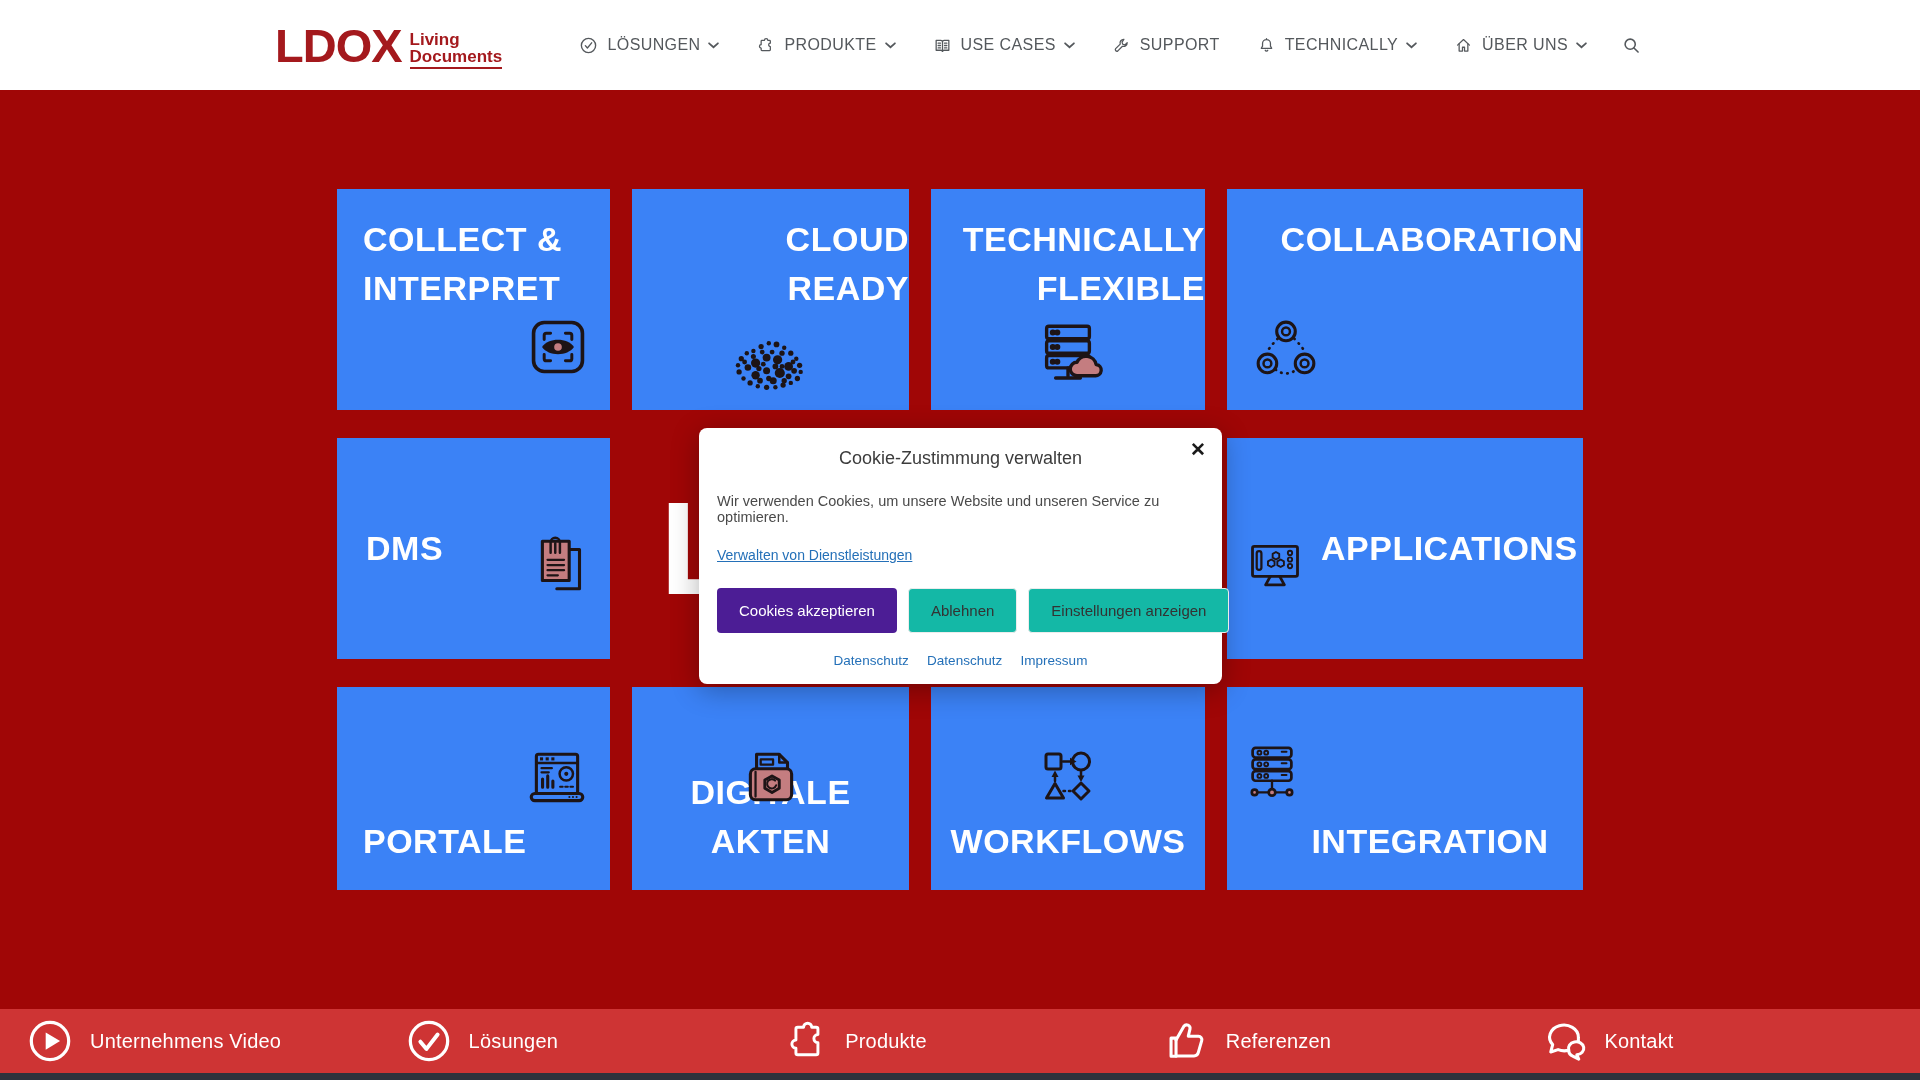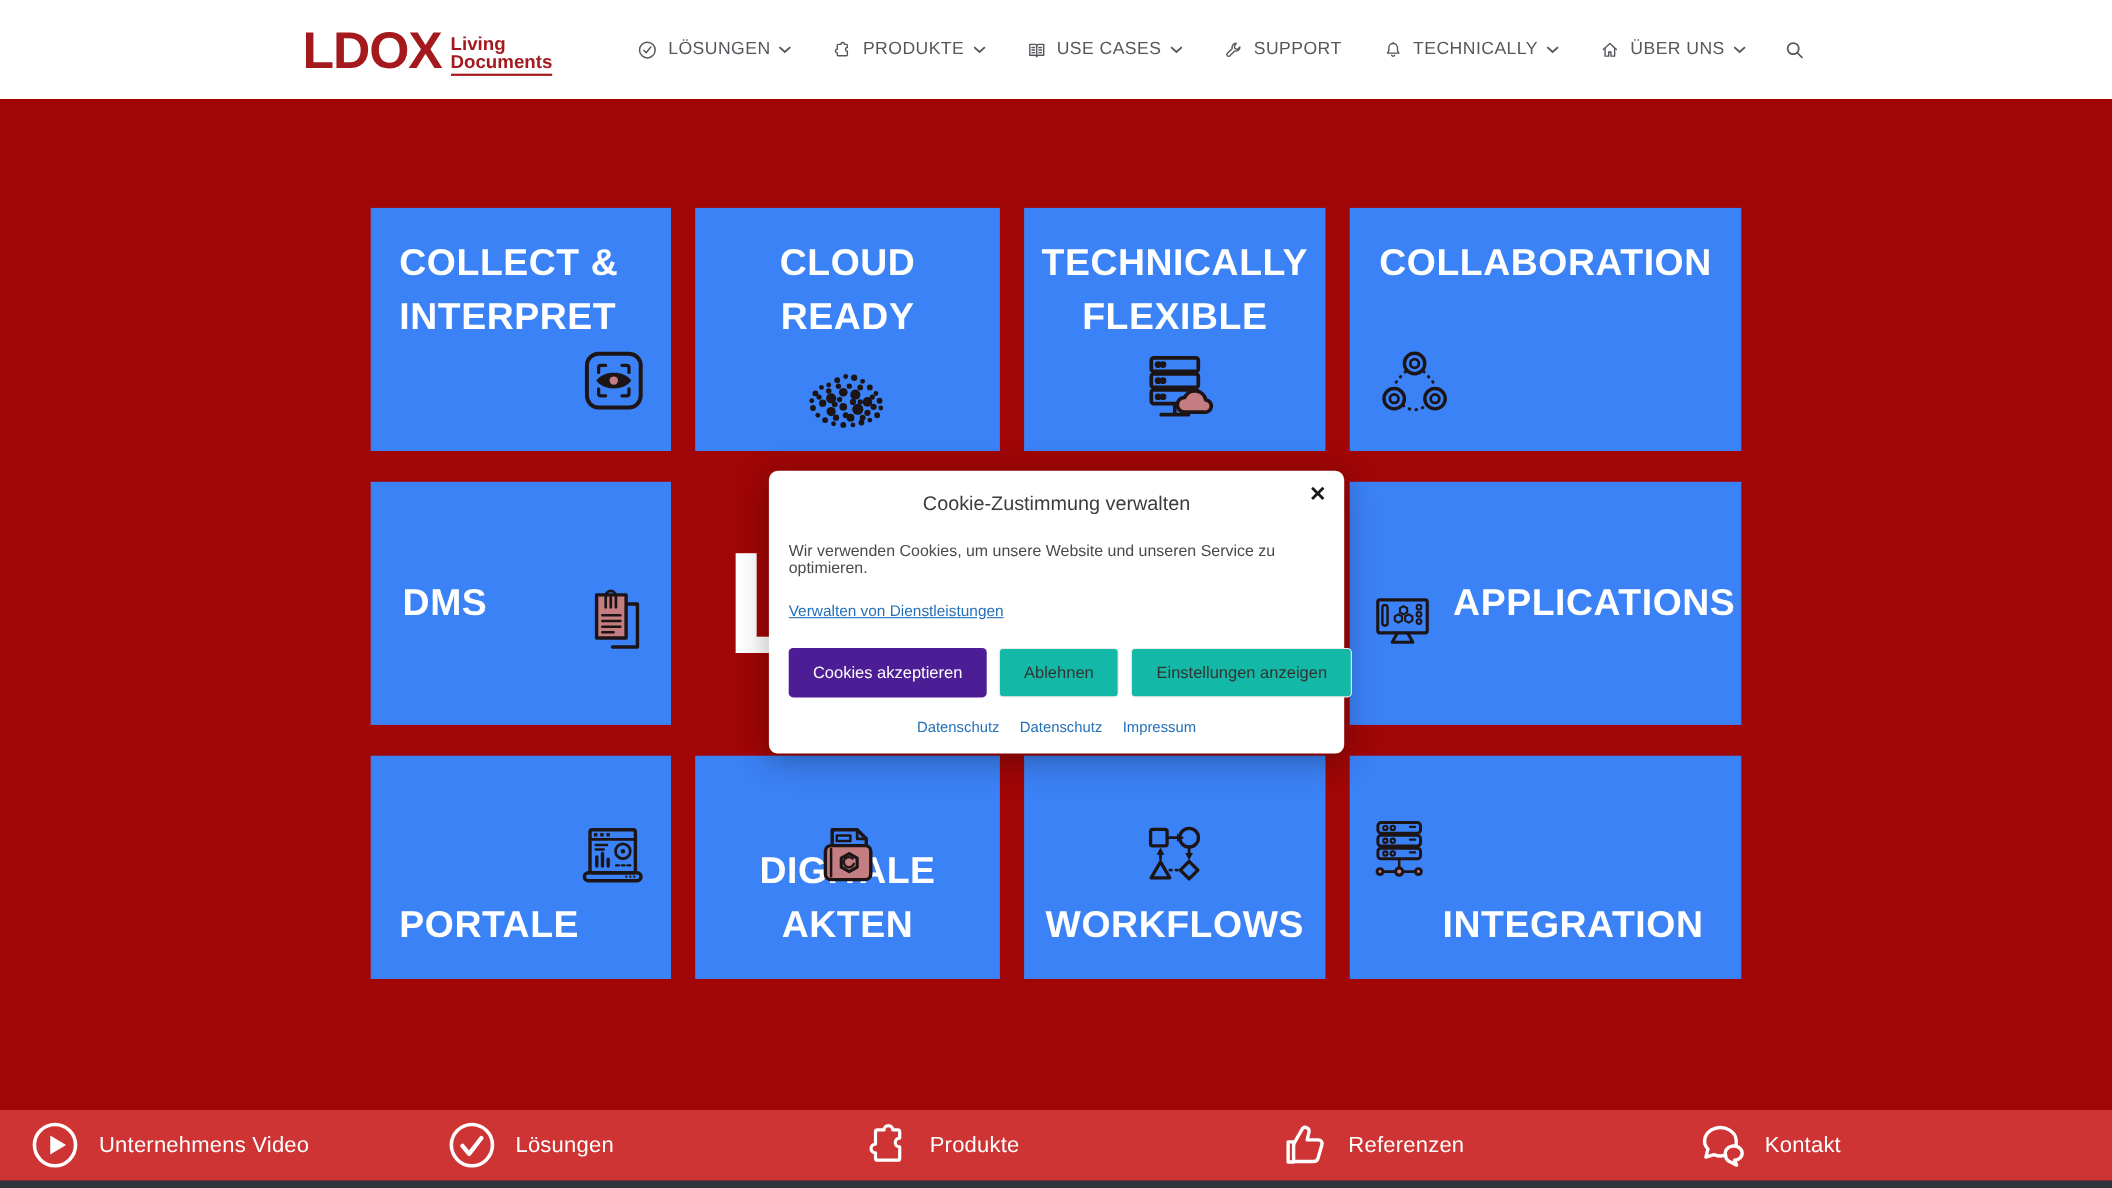--- a/index.html
+++ b/index.html
@@ -21,21 +21,21 @@
 
   
   .grid { position:absolute; top:189px; left:337px; display:grid;
           grid-template-columns:273px 277px 274px 356px; grid-template-rows:221px 221px 203px; gap:28px 22px; }
   .tile { position:relative; background:#3b82f6; color:#ffffff; font-weight:bold; font-size:34px;
           letter-spacing:.5px; line-height:1.44; white-space:pre-line; cursor:pointer; }
   .tile .lbl { position:absolute; }
   .tile .ticon { position:absolute; color:#1d1416; }
   .t-collect .lbl { top:26px; left:26px; }
   .t-collect .ticon { right:18px; bottom:16px; }
-  .t-cloud .lbl, .t-tech .lbl, .t-collab .lbl { top:26px; left:0; width:100%; text-align:center; }
+  .t-cloud .lbl, .t-tech .lbl, .t-collab .lbl { top:26px; left:0; width:100%; text-align:right; }
   .t-cloud .ticon { left:50%; transform:translateX(-50%); bottom:4px; }
   .t-tech .ticon { left:50%; transform:translateX(-50%); bottom:10px; }
   .t-collab .ticon { left:26px; bottom:14px; }
   .t-dms { display:flex; align-items:center; }
   .t-dms .lbl { position:static; padding-left:29px; }
   .t-dms .ticon { right:14px; top:50%; transform:translateY(-50%); }
   .t-ldox { background:transparent; grid-column:2 / 4; display:flex; align-items:center; cursor:default; }
   .t-ldox .big { font-size:132px; font-weight:bold; padding-left:28px; letter-spacing:2px; line-height:1; }
   .t-apps { display:flex; align-items:center; }
   .t-apps .ticon { position:static; margin-left:18px; }

